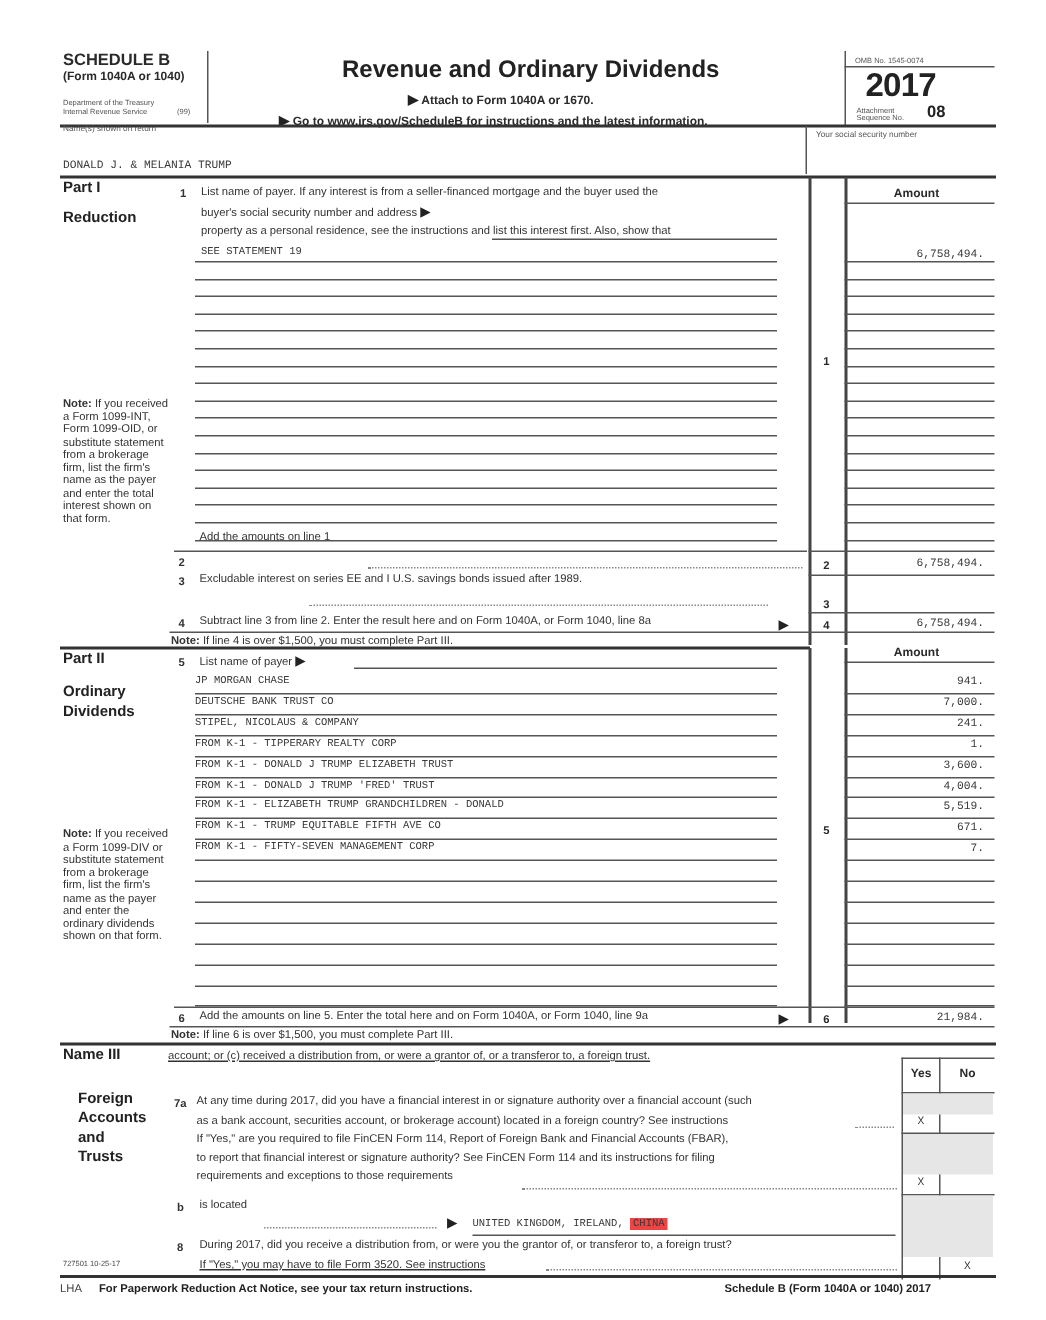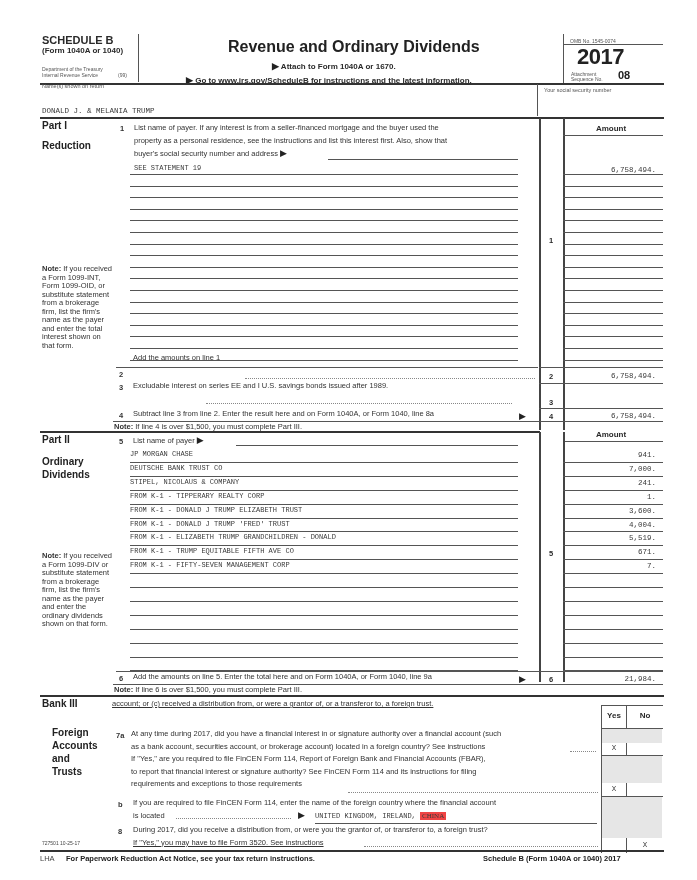--- a/index.html
+++ b/index.html
@@ -36,21 +36,21 @@
   .line-text { font-size: 7.5px; line-height: 12.5px; color: #333; }
   .entry-text { font-size: 7px; color: #3a3a3a; }
   .amount { font-size: 7.5px; text-align: right; width: 100px; }
   .box-num { font-size: 7.5px; font-weight: bold; text-align: center; width: 22px; }
   .amount-head { font-size: 8px; font-weight: bold; text-align: center; width: 110px; }
   .dots { border-bottom: 1px dotted #888; position: absolute; height: 1px; }
   .arrow { font-size: 9px; color: #222; }
   .shaded { position: absolute; background: #e6e6e6; }
   .yn-head { font-size: 8px; font-weight: bold; text-align: center; }
   .xmark { font-size: 7.5px; text-align: center; }
-  .highlight { background: #ef4444; padding: 0 2px; font-family: Liberation Serif, serif; }
+  .highlight { background: #ef4444; padding: 0 2px; }
   .footer { font-size: 7.5px; font-weight: bold; color: #222; }
   .catno { font-size: 5px; color: #444; }
 </style>
 </head>
 <body>
 
 <div>
   <div class="abs sched-title">SCHEDULE B</div>
   <div class="abs sched-sub">(Form 1040A or 1040)</div>
   <div class="abs dept">
@@ -83,22 +83,22 @@
   <div class="hline thick" style="left:40px; top:117px; width:624px;"></div>
 </div>
 
 <div>
   <div class="abs part-label" style="left:42px; top:120px;">Part I</div>
   <div class="abs part-title" style="left:42px; top:139px;">Reduction</div>
 
   <div class="abs line-num" style="left:120px; top:124px;">1</div>
   <div class="abs line-text" style="left:134px; top:122px; width:400px;">
     <div>List name of payer. If any interest is from a seller-financed mortgage and the buyer used the</div>
+    <div><span>buyer's social security number and address</span> <span class="arrow">▶</span></div>
     <div>property as a personal residence, see the instructions and list this interest first. Also, show that</div>
-    <div><span>buyer's social security number and address</span> <span class="arrow">▶</span></div>
   </div>
   <div class="hline" style="left:328px; top:159px; width:190px;"></div>
 
   <div class="vline thick" style="left:539px; top:118px; height:312px;"></div>
   <div class="vline thick" style="left:563px; top:118px; height:312px;"></div>
   <div class="abs amount-head" style="left:556px; top:124px;">Amount</div>
   <div class="hline" style="left:563px; top:135px; width:100px;"></div>
 
   <div class="abs entry-text mono" style="left:134px; top:164px;">SEE STATEMENT 19</div>
   <div class="abs amount mono" style="left:556px; top:166px;">6,758,494.</div>
@@ -303,21 +303,21 @@
   <div class="abs box-num" style="left:540px; top:675px;">6</div>
   <div class="abs amount mono" style="left:556px; top:675px;">21,984.</div>
   <div class="hline" style="left:113px; top:684px; width:550px;"></div>
   <div class="abs note" style="left:114px; top:686px;">
     <b>Note:</b> <span>If line 6 is over $1,500, you must complete Part III.</span>
   </div>
   <div class="hline thick" style="left:40px; top:695px; width:624px;"></div>
 </div>
 
 <div>
-  <div class="abs part-label" style="left:42px; top:698px;">Bank III</div>
+  <div class="abs part-label" style="left:42px; top:698px;">Name III</div>
   <div class="abs part-title" style="left:52px; top:726px;">
     <div>Foreign</div>
     <div>Accounts</div>
     <div>and</div>
     <div>Trusts</div>
   </div>
   <div class="abs line-text" style="left:112px; top:698px; width:490px;">
     <div style="text-decoration: underline;">account; or (c) received a distribution from, or were a grantor of, or a transferor to, a foreign trust.</div>
   </div>
 
@@ -346,21 +346,20 @@
     <div>as a bank account, securities account, or brokerage account) located in a foreign country? See instructions</div>
     <div>If "Yes," are you required to file FinCEN Form 114, Report of Foreign Bank and Financial Accounts (FBAR),</div>
     <div>to report that financial interest or signature authority? See FinCEN Form 114 and its instructions for filing</div>
     <div>requirements and exceptions to those requirements</div>
   </div>
   <div class="dots" style="left:570px; top:751px; width:26px;"></div>
   <div class="dots" style="left:348px; top:792px; width:250px;"></div>
 
   <div class="abs line-num" style="left:118px; top:800px;">b</div>
   <div class="abs line-text" style="left:133px; top:797px; width:465px;">
-    <div>If you are required to file FinCEN Form 114, enter the name of the foreign country where the financial account</div>
     <div>is located</div>
   </div>
   <div class="dots" style="left:176px; top:818px; width:115px;"></div>
   <div class="abs arrow" style="left:298px; top:810px;">▶</div>
   <div class="abs entry-text mono" style="left:315px; top:812px;">
     <span>UNITED KINGDOM, IRELAND,</span> <span class="highlight">CHINA</span>
   </div>
   <div class="hline" style="left:315px; top:823px; width:282px;"></div>
 
   <div class="abs line-num" style="left:118px; top:827px;">8</div>

